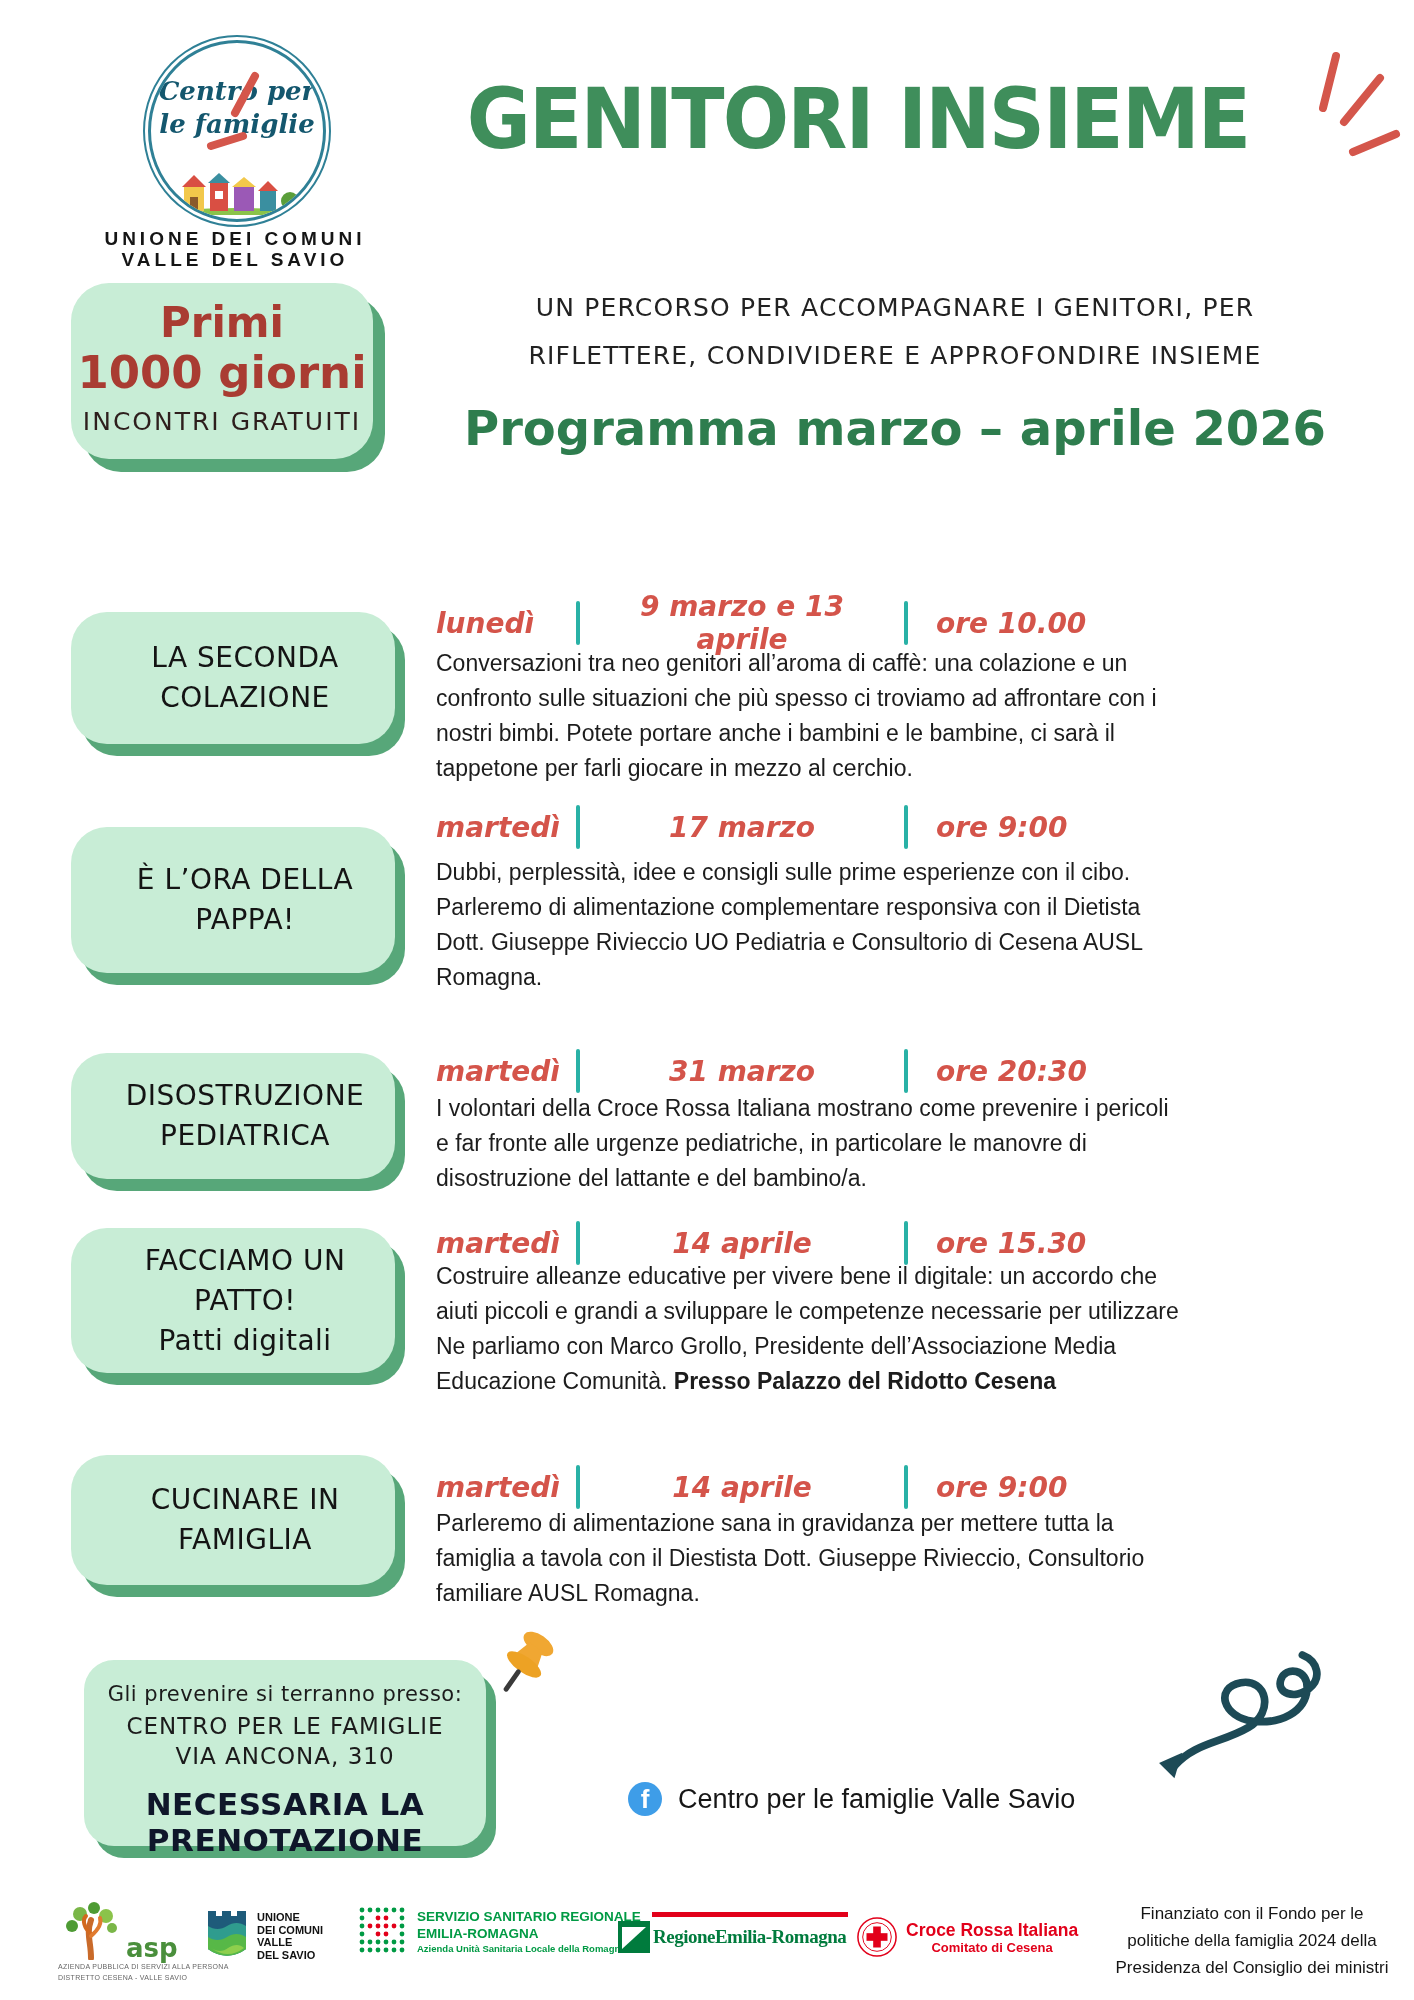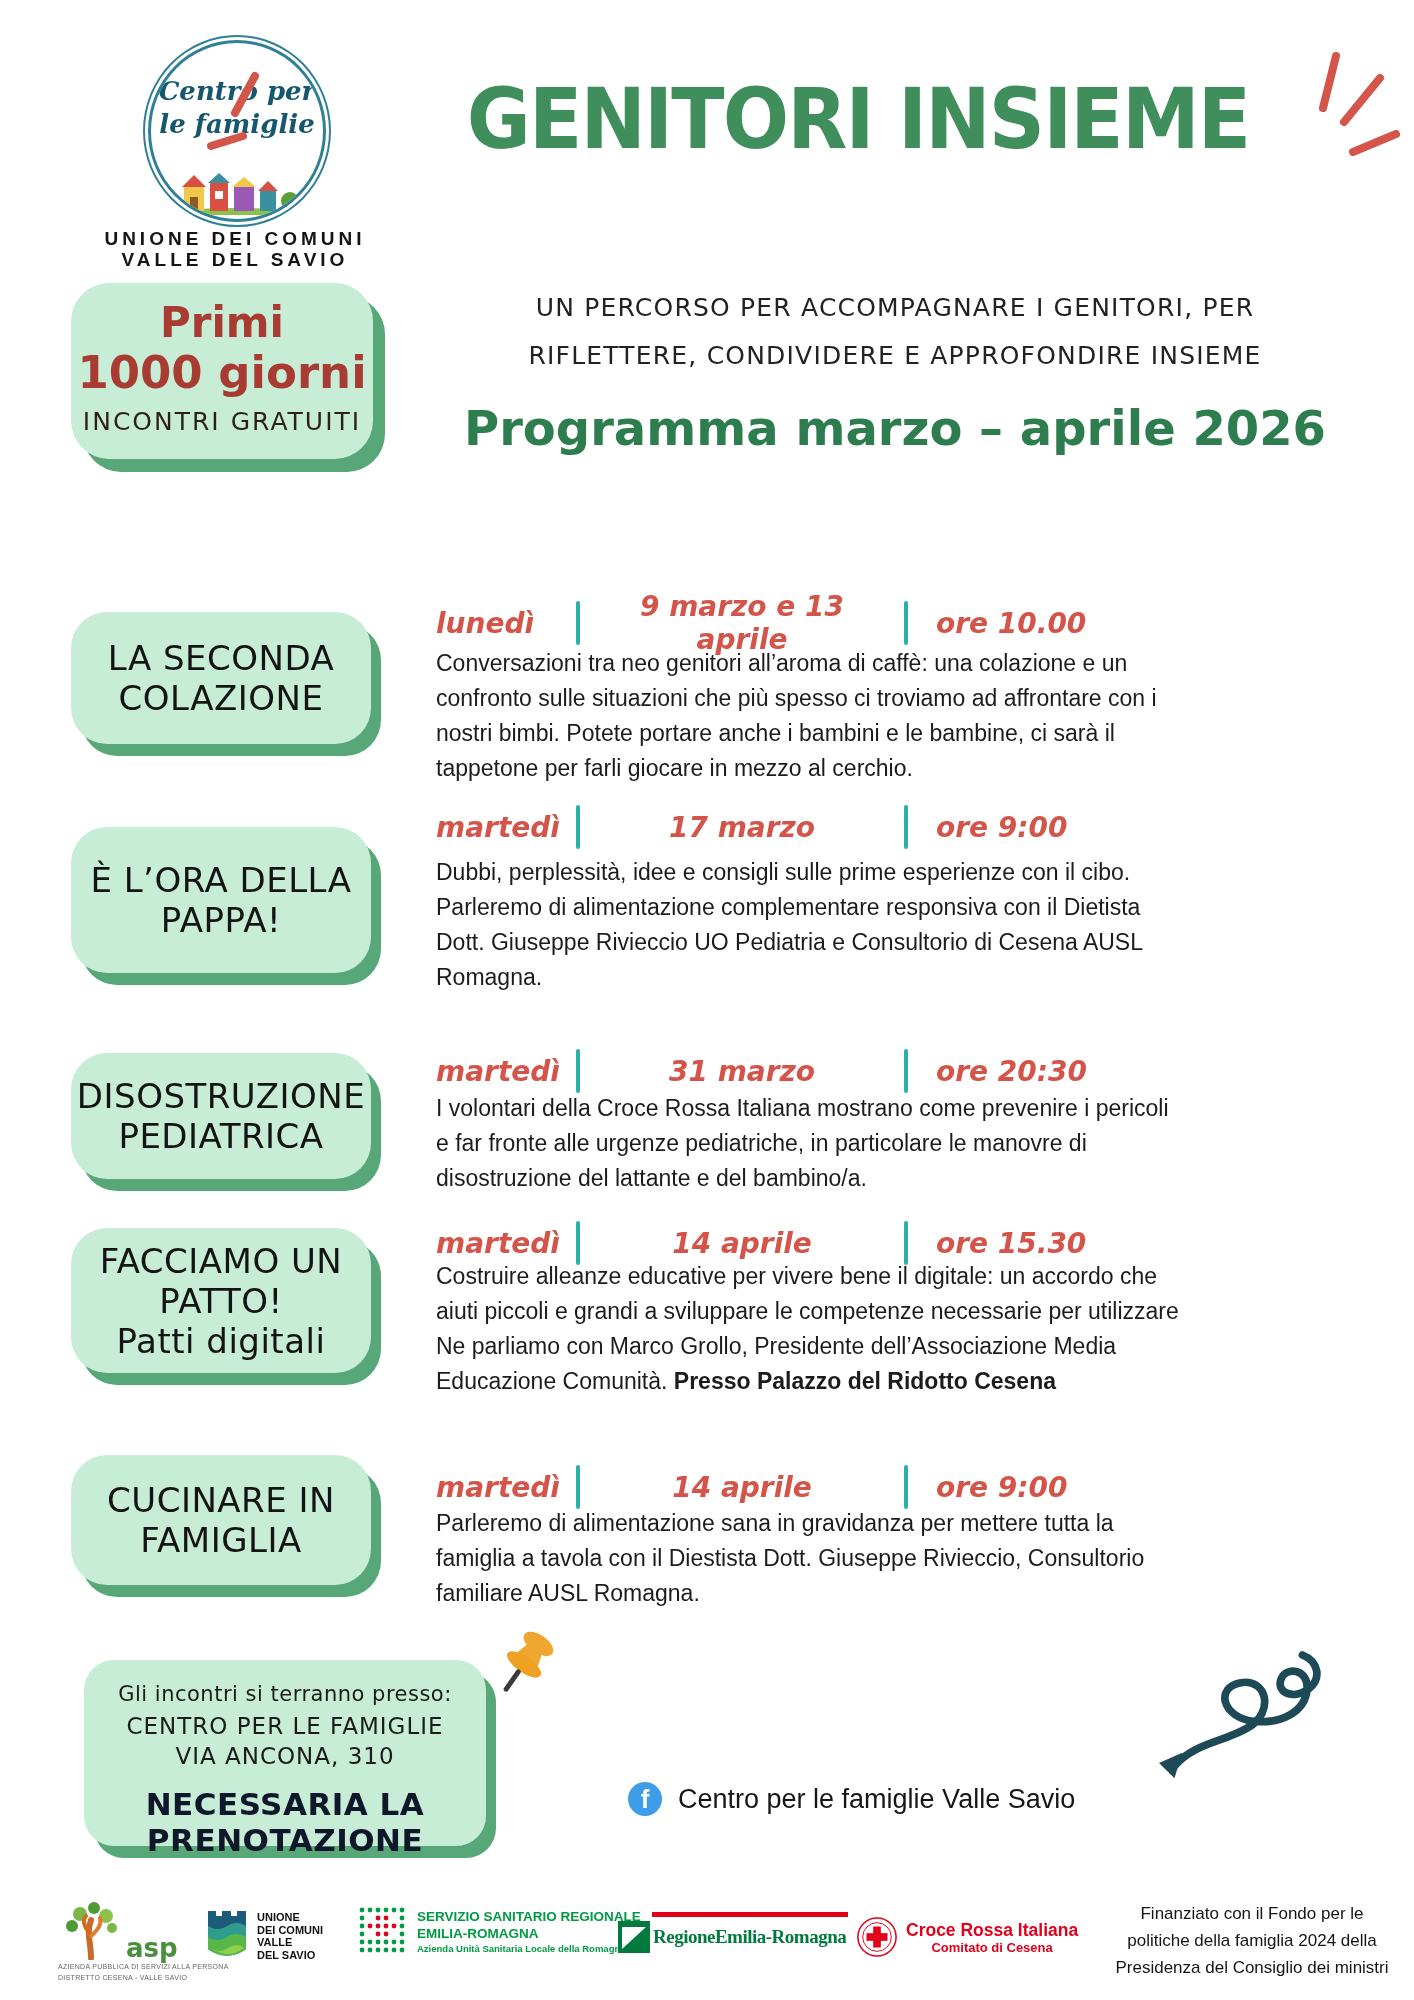--- a/index.html
+++ b/index.html
@@ -30,22 +30,22 @@
 
   
   .intro{position:absolute;left:420px;top:284px;width:950px;text-align:center;
          font-family:"DejaVu Sans",sans-serif;}
   .intro-line{font-size:25px;letter-spacing:1.2px;line-height:48px;color:#222;}
   .program-title{margin-top:20px;font-size:48px;font-weight:bold;color:#2e7d4e;}
 
   
   .pill{position:absolute;left:71px;width:300px;background:#c8edd6;border-radius:36px;
         box-shadow:10px 12px 0 #57a779;display:flex;flex-direction:column;justify-content:center;
-        align-items:center;text-align:center;font-family:"DejaVu Sans",sans-serif;font-size:34px;
-        color:#141414;line-height:40px;letter-spacing:.5px;}
+        align-items:center;text-align:center;font-family:"DejaVu Sans",sans-serif;font-size:28px;
+        color:#141414;line-height:40px;letter-spacing:.5px;padding-left:24px;}
   .date-row{position:absolute;left:436px;height:46px;display:flex;align-items:center;
             font-family:"DejaVu Sans",sans-serif;font-style:italic;font-weight:bold;font-size:28px;
             color:#d4544a;}
   .day{width:128px;}
   .tick{width:4px;height:44px;border-radius:2px;background:#29b1a6;margin:0 12px;flex:none;}
   .edate{width:300px;text-align:center;}
   .etime{margin-left:16px;}
   .desc{position:absolute;left:436px;width:960px;font-size:23px;line-height:35px;color:#1c1c1c;}
   .desc div{white-space:nowrap;}
 
@@ -235,21 +235,21 @@
     <span class="tick"></span>
     <span class="etime">ore 9:00</span>
   </div>
   <div class="desc" style="top:1506px;">
     <div>Parleremo di alimentazione sana in gravidanza per mettere tutta la</div>
     <div>famiglia a tavola con il Diestista Dott. Giuseppe Rivieccio, Consultorio</div>
     <div>familiare AUSL Romagna.</div>
   </div>
 
   <div class="venue">
-    <div class="venue-l1">Gli incontri si terranno presso:</div>
+    <div class="venue-l1">Gli prevenire si terranno presso:</div>
     <div class="venue-l2">CENTRO PER LE FAMIGLIE</div>
     <div class="venue-l3">VIA ANCONA, 310</div>
     <div class="venue-note">NECESSARIA LA PRENOTAZIONE</div>
   </div>
   <svg class="pushpin" width="64" height="80" viewBox="0 0 64 80">
     <ellipse cx="30" cy="12" rx="17" ry="9" fill="#f0a732"></ellipse>
     <path d="M22 16 L38 16 L44 36 L16 36 Z" fill="#f0a732"></path>
     <ellipse cx="30" cy="37" rx="20" ry="8" fill="#eda224"></ellipse>
     <rect x="27" y="44" width="5" height="26" rx="2.5" fill="#3a3a3a"></rect>
   </svg>

